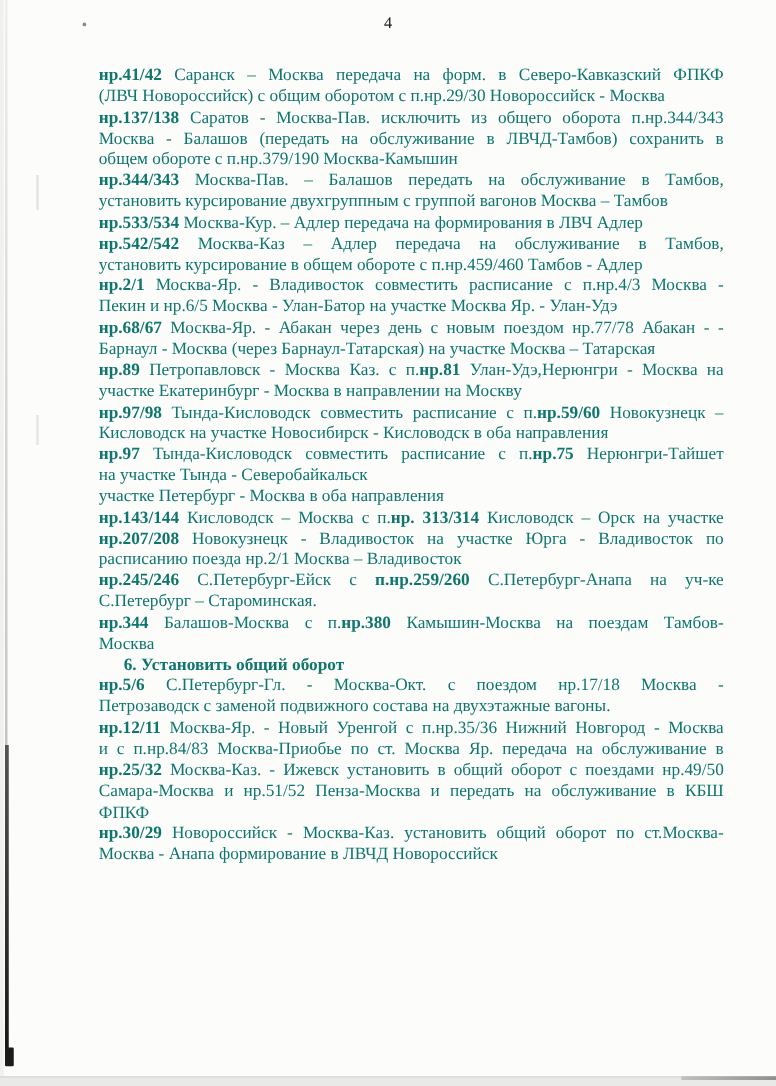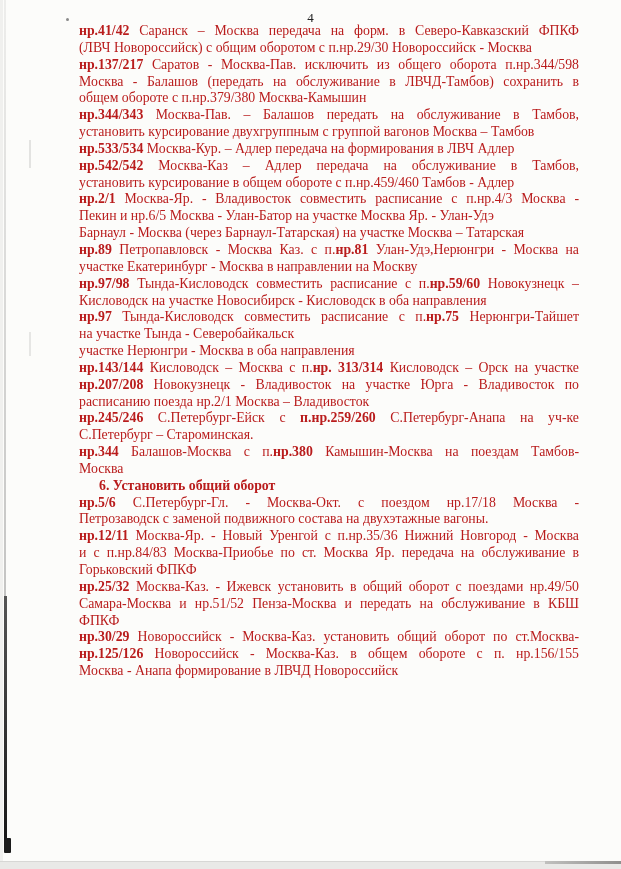--- a/index.html
+++ b/index.html
@@ -7,21 +7,21 @@
     width:621px;height:869px;position:relative;overflow:hidden;
     background:#fbfbf9;
     font-family:"Liberation Serif","DejaVu Serif",serif;
   }
   .page{position:absolute;inset:0;background:#fcfcfa;}
   .page-number{
     position:absolute;top:10px;left:0;width:621px;text-align:center;
     font-size:13px;color:#222;
   }
   .doc-text{
-    position:absolute;top:23px;left:79px;width:500px;color:#b91c1c;
+    position:absolute;top:52px;left:79px;width:500px;color:#0f766e;
   }
   .line{
     width:500px;height:16.85px;line-height:16.85px;font-size:13.8px;
     overflow:hidden;white-space:normal;
     text-align:justify;text-align-last:justify;text-justify:inter-word;
     -moz-text-align-last:justify;
   }
   .line.last{text-align-last:left;-moz-text-align-last:left;}
   .line.heading{text-indent:20px;font-weight:bold;}
   .line b{font-weight:bold;}
@@ -40,56 +40,55 @@
     background:linear-gradient(to right,#c0c0be,#8f8f8d);}
 </style>
 </head>
 <body>
 
 <div class="page">
   <div class="page-number">4</div>
   <div class="doc-text" id="doc-text">
       <div class="line"><b>нр.41/42</b><span> Саранск – Москва передача на форм. в Северо-Кавказский ФПКФ</span></div>
       <div class="line last"><span>(ЛВЧ Новороссийск) с общим оборотом с п.нр.29/30 Новороссийск - Москва</span></div>
-      <div class="line"><b>нр.137/217</b><span> Саратов - Москва-Пав. исключить из общего оборота п.нр.344/598</span></div>
+      <div class="line"><b>нр.137/138</b><span> Саратов - Москва-Пав. исключить из общего оборота п.нр.344/343</span></div>
       <div class="line"><span>Москва - Балашов (передать на обслуживание в ЛВЧД-Тамбов) сохранить в</span></div>
-      <div class="line last"><span>общем обороте с п.нр.379/380 Москва-Камышин</span></div>
+      <div class="line last"><span>общем обороте с п.нр.379/190 Москва-Камышин</span></div>
       <div class="line"><b>нр.344/343</b><span> Москва-Пав. – Балашов передать на обслуживание в Тамбов,</span></div>
       <div class="line last"><span>установить курсирование двухгруппным с группой вагонов Москва – Тамбов</span></div>
       <div class="line last"><b>нр.533/534</b><span> Москва-Кур. – Адлер передача на формирования в ЛВЧ Адлер</span></div>
       <div class="line"><b>нр.542/542</b><span> Москва-Каз – Адлер передача на обслуживание в Тамбов,</span></div>
       <div class="line last"><span>установить курсирование в общем обороте с п.нр.459/460 Тамбов - Адлер</span></div>
       <div class="line"><b>нр.2/1</b><span> Москва-Яр. - Владивосток совместить расписание с п.нр.4/3 Москва -</span></div>
       <div class="line last"><span>Пекин и нр.6/5 Москва - Улан-Батор на участке Москва Яр. - Улан-Удэ</span></div>
+      <div class="line"><b>нр.68/67</b><span> Москва-Яр. - Абакан через день с новым поездом нр.77/78 Абакан - -</span></div>
       <div class="line last"><span>Барнаул - Москва (через Барнаул-Татарская) на участке Москва – Татарская</span></div>
       <div class="line"><b>нр.89</b><span> Петропавловск - Москва Каз. с п.</span><b>нр.81</b><span> Улан-Удэ,Нерюнгри - Москва на</span></div>
       <div class="line last"><span>участке Екатеринбург - Москва в направлении на Москву</span></div>
       <div class="line"><b>нр.97/98</b><span> Тында-Кисловодск совместить расписание с п.</span><b>нр.59/60</b><span> Новокузнецк –</span></div>
       <div class="line last"><span>Кисловодск на участке Новосибирск - Кисловодск в оба направления</span></div>
       <div class="line"><b>нр.97</b><span> Тында-Кисловодск совместить расписание с п.</span><b>нр.75</b><span> Нерюнгри-Тайшет</span></div>
       <div class="line last"><span>на участке Тында - Северобайкальск</span></div>
-      <div class="line last"><span>участке Нерюнгри - Москва в оба направления</span></div>
+      <div class="line last"><span>участке Петербург - Москва в оба направления</span></div>
       <div class="line"><b>нр.143/144</b><span> Кисловодск – Москва с п.</span><b>нр. 313/314</b><span> Кисловодск – Орск на участке</span></div>
       <div class="line"><b>нр.207/208</b><span> Новокузнецк - Владивосток на участке Юрга - Владивосток по</span></div>
       <div class="line last"><span>расписанию поезда нр.2/1 Москва – Владивосток</span></div>
       <div class="line"><b>нр.245/246</b><span> С.Петербург-Ейск с </span><b>п.нр.259/260</b><span> С.Петербург-Анапа на уч-ке</span></div>
       <div class="line last"><span>С.Петербург – Староминская.</span></div>
       <div class="line"><b>нр.344</b><span> Балашов-Москва с п.</span><b>нр.380</b><span> Камышин-Москва на поездам Тамбов-</span></div>
       <div class="line last"><span>Москва</span></div>
       <div class="line last heading"><b>6. Установить общий оборот</b></div>
       <div class="line"><b>нр.5/6</b><span> С.Петербург-Гл. - Москва-Окт. с поездом нр.17/18 Москва -</span></div>
       <div class="line last"><span>Петрозаводск с заменой подвижного состава на двухэтажные вагоны.</span></div>
       <div class="line"><b>нр.12/11</b><span> Москва-Яр. - Новый Уренгой с п.нр.35/36 Нижний Новгород - Москва</span></div>
       <div class="line"><span>и с п.нр.84/83 Москва-Приобье по ст. Москва Яр. передача на обслуживание в</span></div>
-      <div class="line last"><span>Горьковский ФПКФ</span></div>
       <div class="line"><b>нр.25/32</b><span> Москва-Каз. - Ижевск установить в общий оборот с поездами нр.49/50</span></div>
       <div class="line"><span>Самара-Москва и нр.51/52 Пенза-Москва и передать на обслуживание в КБШ</span></div>
       <div class="line last"><span>ФПКФ</span></div>
       <div class="line"><b>нр.30/29</b><span> Новороссийск - Москва-Каз. установить общий оборот по ст.Москва-</span></div>
-      <div class="line"><b>нр.125/126</b><span> Новороссийск - Москва-Каз. в общем обороте с п. нр.156/155</span></div>
       <div class="line last"><span>Москва - Анапа формирование в ЛВЧД Новороссийск</span></div>
     </div>
 
   <div class="edge-left-col"></div>
   <div class="edge-left-faint"></div>
   <div class="edge-left-dark"></div>
   <div class="edge-left-blob"></div>
   <div class="dot-artifact"></div>
   <div class="smudge-1"></div>
   <div class="smudge-2"></div>

